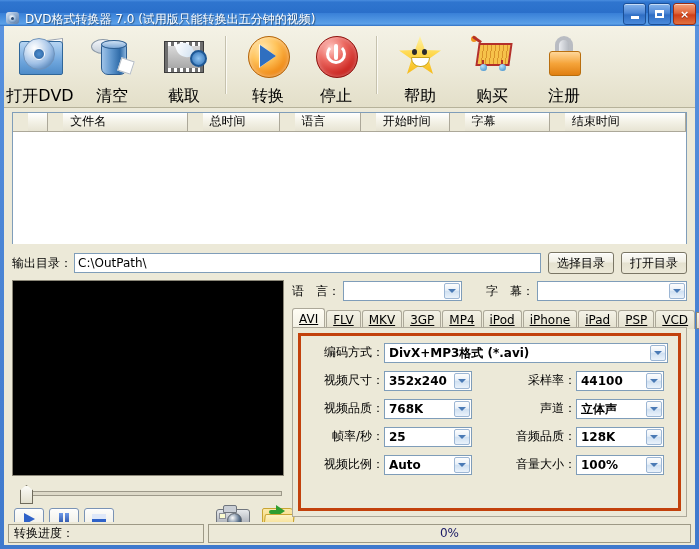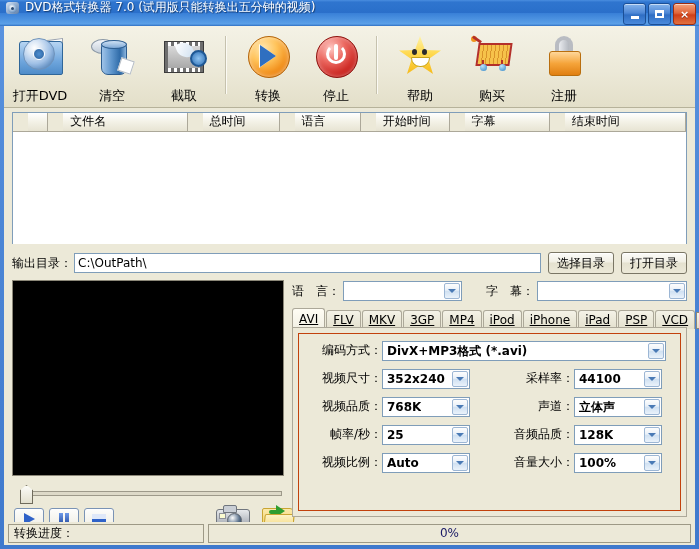--- a/index.html
+++ b/index.html
@@ -12,21 +12,21 @@
   }
   .window{
     position:absolute;left:0;top:0;width:699px;height:549px;
     background:linear-gradient(to bottom,#5b94e0 0%,#4c86d6 40%,#3f79cd 100%);
     box-sizing:border-box;
   }
   
   .titlebar{
     position:absolute;left:0;top:0;width:699px;height:26px;
     background:linear-gradient(to bottom,#4a8ee0 0%,#2f75cf 8%,#2a6fca 48%,#3a81d8 52%,#5ba0e8 92%,#2f6fc2 100%);
-    display:flex;align-items:flex-start;
+    display:flex;align-items:flex-end;
   }
   .title-icon{
     width:16px;height:16px;margin-left:5px;margin-right:4px;position:relative;flex:none;
   }
   .title-icon .disc{
     position:absolute;left:1px;top:2px;width:13px;height:12px;border-radius:3px;
     background:linear-gradient(135deg,#dfe9f5 0%,#9fb8d8 40%,#5f7fa8 100%);
     border:1px solid #4a6party;
   }
   .title-icon .disc2{
@@ -68,21 +68,21 @@
     background:linear-gradient(to bottom,#f4f2e6 0%,#ece9d8 55%,#e3dfc9 100%);
     border-bottom:1px solid #b6b29a;
   }
   .tbtn{
     position:absolute;top:5px;width:64px;height:72px;
     display:flex;flex-direction:column;align-items:center;justify-content:flex-start;
     cursor:default;
   }
   .tbtn .ico{width:46px;height:46px;position:relative;margin-top:2px;}
   .tbtn .lbl{
-    font-size:13px;color:#000;margin-top:20px;line-height:14px;white-space:nowrap;
+    font-size:16px;color:#000;margin-top:20px;line-height:14px;white-space:nowrap;
   }
   .tb-sep{position:absolute;top:10px;width:1px;height:58px;background:#c6c2ae;border-right:1px solid #fbfaf4;}
 
   
   .ic-dvd .folder{position:absolute;left:2px;top:8px;width:42px;height:32px;border-radius:3px 3px 2px 2px;
     background:linear-gradient(to bottom,#b7d5f2,#6fa6dd 60%,#4f8cc9);border:1px solid #2f6699;}
   .ic-dvd .disc{position:absolute;left:6px;top:5px;width:30px;height:30px;border-radius:50%;
     background:radial-gradient(circle at 35% 30%,#ffffff 0%,#d9e6f5 25%,#9fc0e6 55%,#5f8dc0 80%,#dfe9f5 100%);
     border:1px solid #6f93bb;}
   .ic-dvd .hub{position:absolute;left:16px;top:15px;width:10px;height:10px;border-radius:50%;
@@ -234,21 +234,21 @@
   }
   .tabscroll{margin-left:auto;display:flex;}
   .tsbtn{width:17px;height:17px;border:1px solid #8b8778;background:linear-gradient(to bottom,#f6f4ea,#dedbca);
     display:flex;align-items:center;justify-content:center;box-sizing:border-box;}
   .tsbtn.left:after{content:"";width:0;height:0;border-top:4px solid transparent;border-bottom:4px solid transparent;border-right:5px solid #9a968a;}
 
   .tabpage{
     position:absolute;left:288px;top:301px;width:395px;height:190px;
     background:#ece9d8;border:1px solid #aca899;box-sizing:border-box;
   }
-  .grp{position:absolute;left:5px;top:5px;width:383px;height:178px;border:1px solid #c2410c;box-sizing:border-box;}
+  .grp{position:absolute;left:5px;top:5px;width:383px;height:178px;border:3px solid #c2410c;box-sizing:border-box;}
   .srow{position:absolute;display:flex;align-items:center;height:21px;}
   .srow .cap{font-size:12px;color:#000;text-align:right;white-space:nowrap;}
 
   
   .checkrow{position:absolute;left:288px;top:496px;width:395px;height:18px;display:flex;align-items:center;}
   .cbx{width:12px;height:12px;background:#fff;border:1px solid #7f9db9;box-sizing:border-box;margin-right:3px;flex:none;}
   .cbtext{font-size:12px;color:#000;white-space:nowrap;}
 
   
   .statusbar{position:absolute;left:0;top:496px;width:691px;height:23px;background:#ece9d8;}

